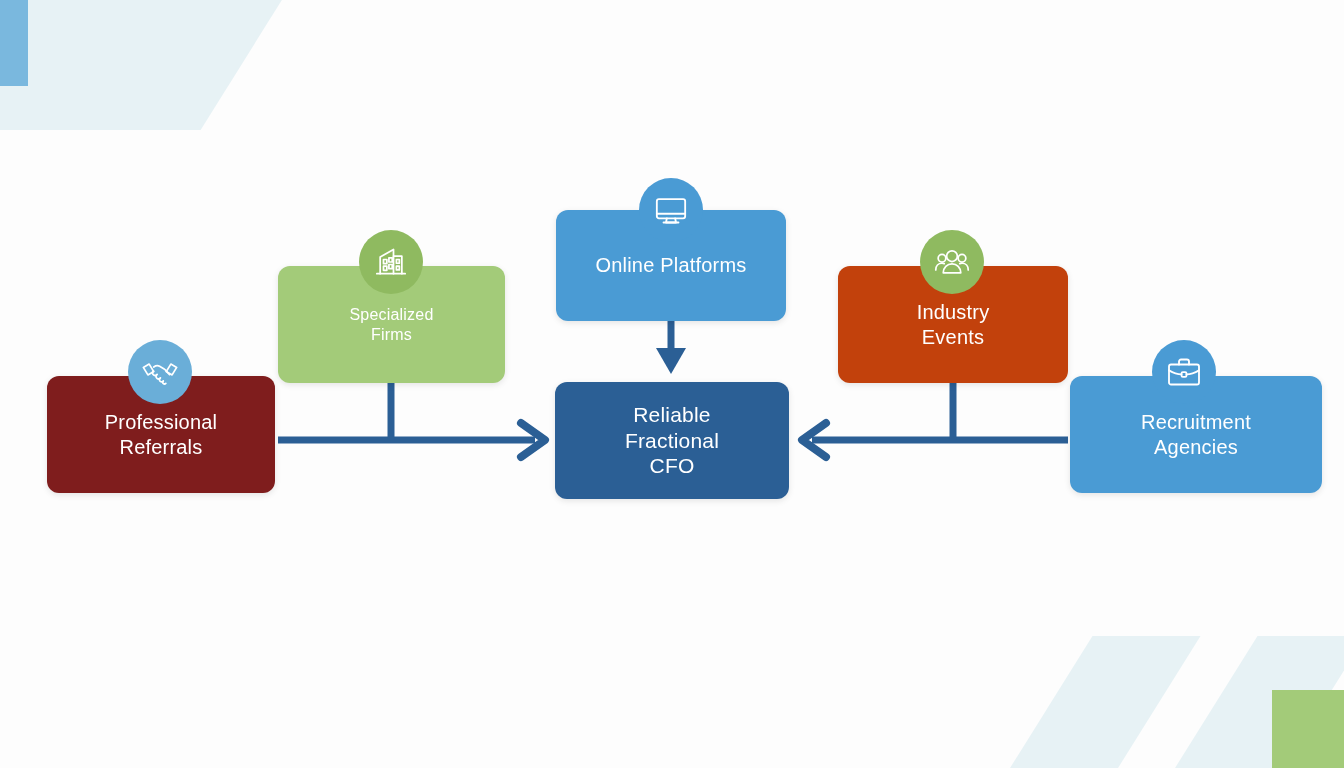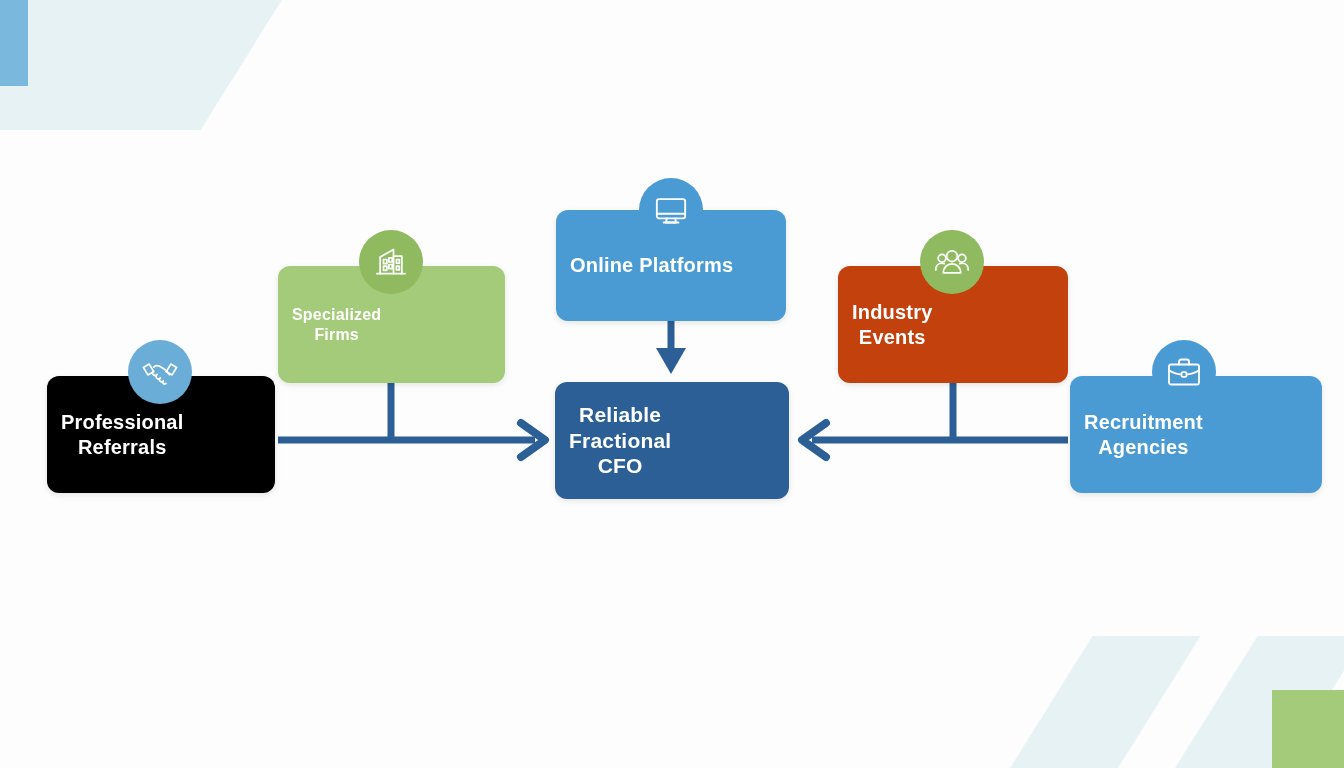--- a/index.html
+++ b/index.html
@@ -68,35 +68,36 @@
     width: 1344px;
     height: 768px;
   }
 
   
   .node {
     position: absolute;
     border-radius: 12px;
     display: flex;
     align-items: center;
+    justify-content: center;
     text-align: center;
     color: #ffffff;
-    font-weight: bold;
+    font-weight: normal;
     line-height: 1.22;
     letter-spacing: 0.2px;
     box-shadow: 0 2px 6px rgba(0,0,0,0.10);
   }
   .node-label {
     padding: 0 14px;
     white-space: pre-line;
   }
 
   #node-professional-referrals {
     left: 47px;  top: 376px;  width: 228px; height: 117px;
-    background: #000000;  font-size: 20px;
+    background: #7f1d1d;  font-size: 20px;
   }
   #node-specialized-firms {
     left: 278px; top: 266px; width: 227px; height: 117px;
     background: #a3cb79;  font-size: 16px;
   }
   #node-online-platforms {
     left: 556px; top: 210px; width: 230px; height: 111px;
     background: #4a9bd4;  font-size: 20px;
   }
   #node-reliable-fractional-cfo {

